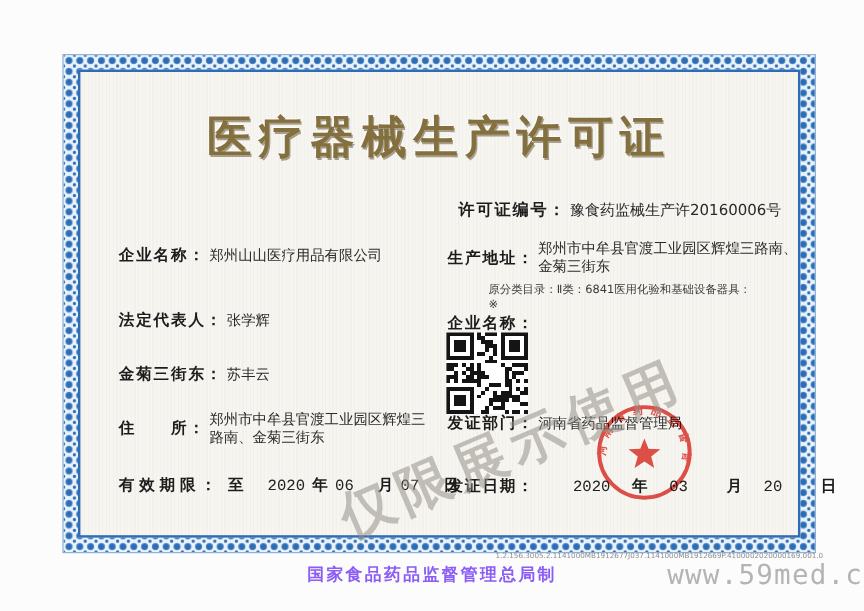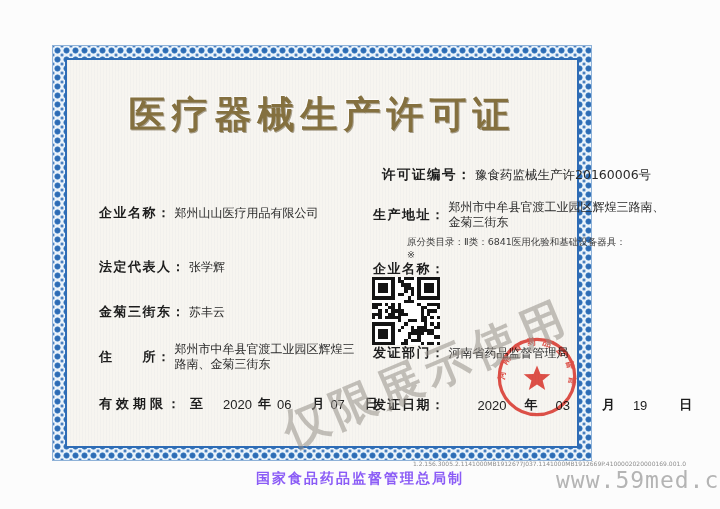--- a/index.html
+++ b/index.html
@@ -1,21 +1,21 @@
 <!DOCTYPE html>
 <html><head>
 <meta charset="utf-8">
 <style>
   * { margin:0; padding:0; box-sizing:border-box; }
   html,body { width:720px; height:509px; background:#fcfcfc; overflow:hidden;
               font-family:"DejaVu Sans","Liberation Sans",sans-serif; }
   .stage { position:absolute; left:0; top:0; width:720px; height:509px; }
 
   
-  .cert { position:absolute; left:52px; top:45px; width:540px; height:416px; }
+  .cert { position:absolute; left:52px; top:45px; width:628px; height:416px; }
   .frame { position:absolute; inset:0; border:1px solid #8fb2d8; background-color:#eaf2fa;
            background-image:
              radial-gradient(circle, #2e6cb5 2.1px, #5b94cc 2.8px, rgba(255,255,255,0) 3.4px),
              radial-gradient(circle, #2e6cb5 1px, rgba(255,255,255,0) 1.7px);
            background-size:9px 9px, 9px 9px;
            background-position:0 0, 4.5px 4.5px; }
   .paper { position:absolute; inset:13px; border:2px solid #2e6cb5; background:#f7f5f0;
            background-image:repeating-linear-gradient(90deg, rgba(110,125,160,.04) 0 1px, rgba(0,0,0,0) 1px 3px); }
 
   
@@ -28,21 +28,21 @@
   .row { position:absolute; display:flex; align-items:center; white-space:nowrap; }
   .lbl { font-weight:bold; font-size:13px; color:#1c1c1c; letter-spacing:1.5px; flex:0 0 auto; }
   .lbl.sp { letter-spacing:4px; }
   .val { font-size:12px; color:#2a2a2a; margin-left:3px; }
   .val.wrap { white-space:normal; width:222px; line-height:1.25; }
   .licrow { position:absolute; left:315px; top:104px; white-space:nowrap; }
   .licrow .lbl { font-size:13.5px; }
   .licrow .val { font-size:12.5px; }
   .note { position:absolute; left:340px; top:176px; width:238px;
           font-size:9.5px; line-height:1.35; color:#3a3a3a; }
-  .num { font-family:Liberation Sans, sans-serif; font-size:13px; color:#222; }
+  .num { font-family:Liberation Mono, monospace; font-size:13px; color:#222; }
   .unit { font-weight:bold; font-size:13px; color:#1c1c1c; }
   .dates > span { margin-right:6px; }
   .dates .gap { margin-left:14px; }
 
   
   .qr { position:absolute; left:305px; top:217px; width:68px; height:68px; background:#fff; }
 
   
   .seal { position:absolute; left:496px; top:336px; width:82px; height:82px;
           opacity:.88; mix-blend-mode:multiply; }
@@ -256,21 +256,21 @@
         <span class="lbl">发证部门：</span>
         <span class="val">河南省药品监督管理局</span>
       </div>
 
       <div class="row dates" style="left:306px; top:336px;gap:12px;">
         <span class="lbl">发证日期：</span>
         <span class="num gap">2020</span>
         <span class="unit">年</span>
         <span class="num">03</span>
         <span class="unit gap">月</span>
-        <span class="num">19</span>
+        <span class="num">20</span>
         <span class="unit gap">日</span>
       </div>
 
     </div>
   </div>
 
   <svg class="seal" viewBox="0 0 100 100">
     <circle cx="50" cy="50" r="46" fill="none" stroke="#e23b32" stroke-width="4"></circle>
     <path id="sealArc" d="M 12.9,63.5 A 39.5,39.5 0 1 1 87.1,63.5" fill="none"></path>
     <text font-size="10.5" fill="#e23b32" letter-spacing="7.5" font-weight="bold">

